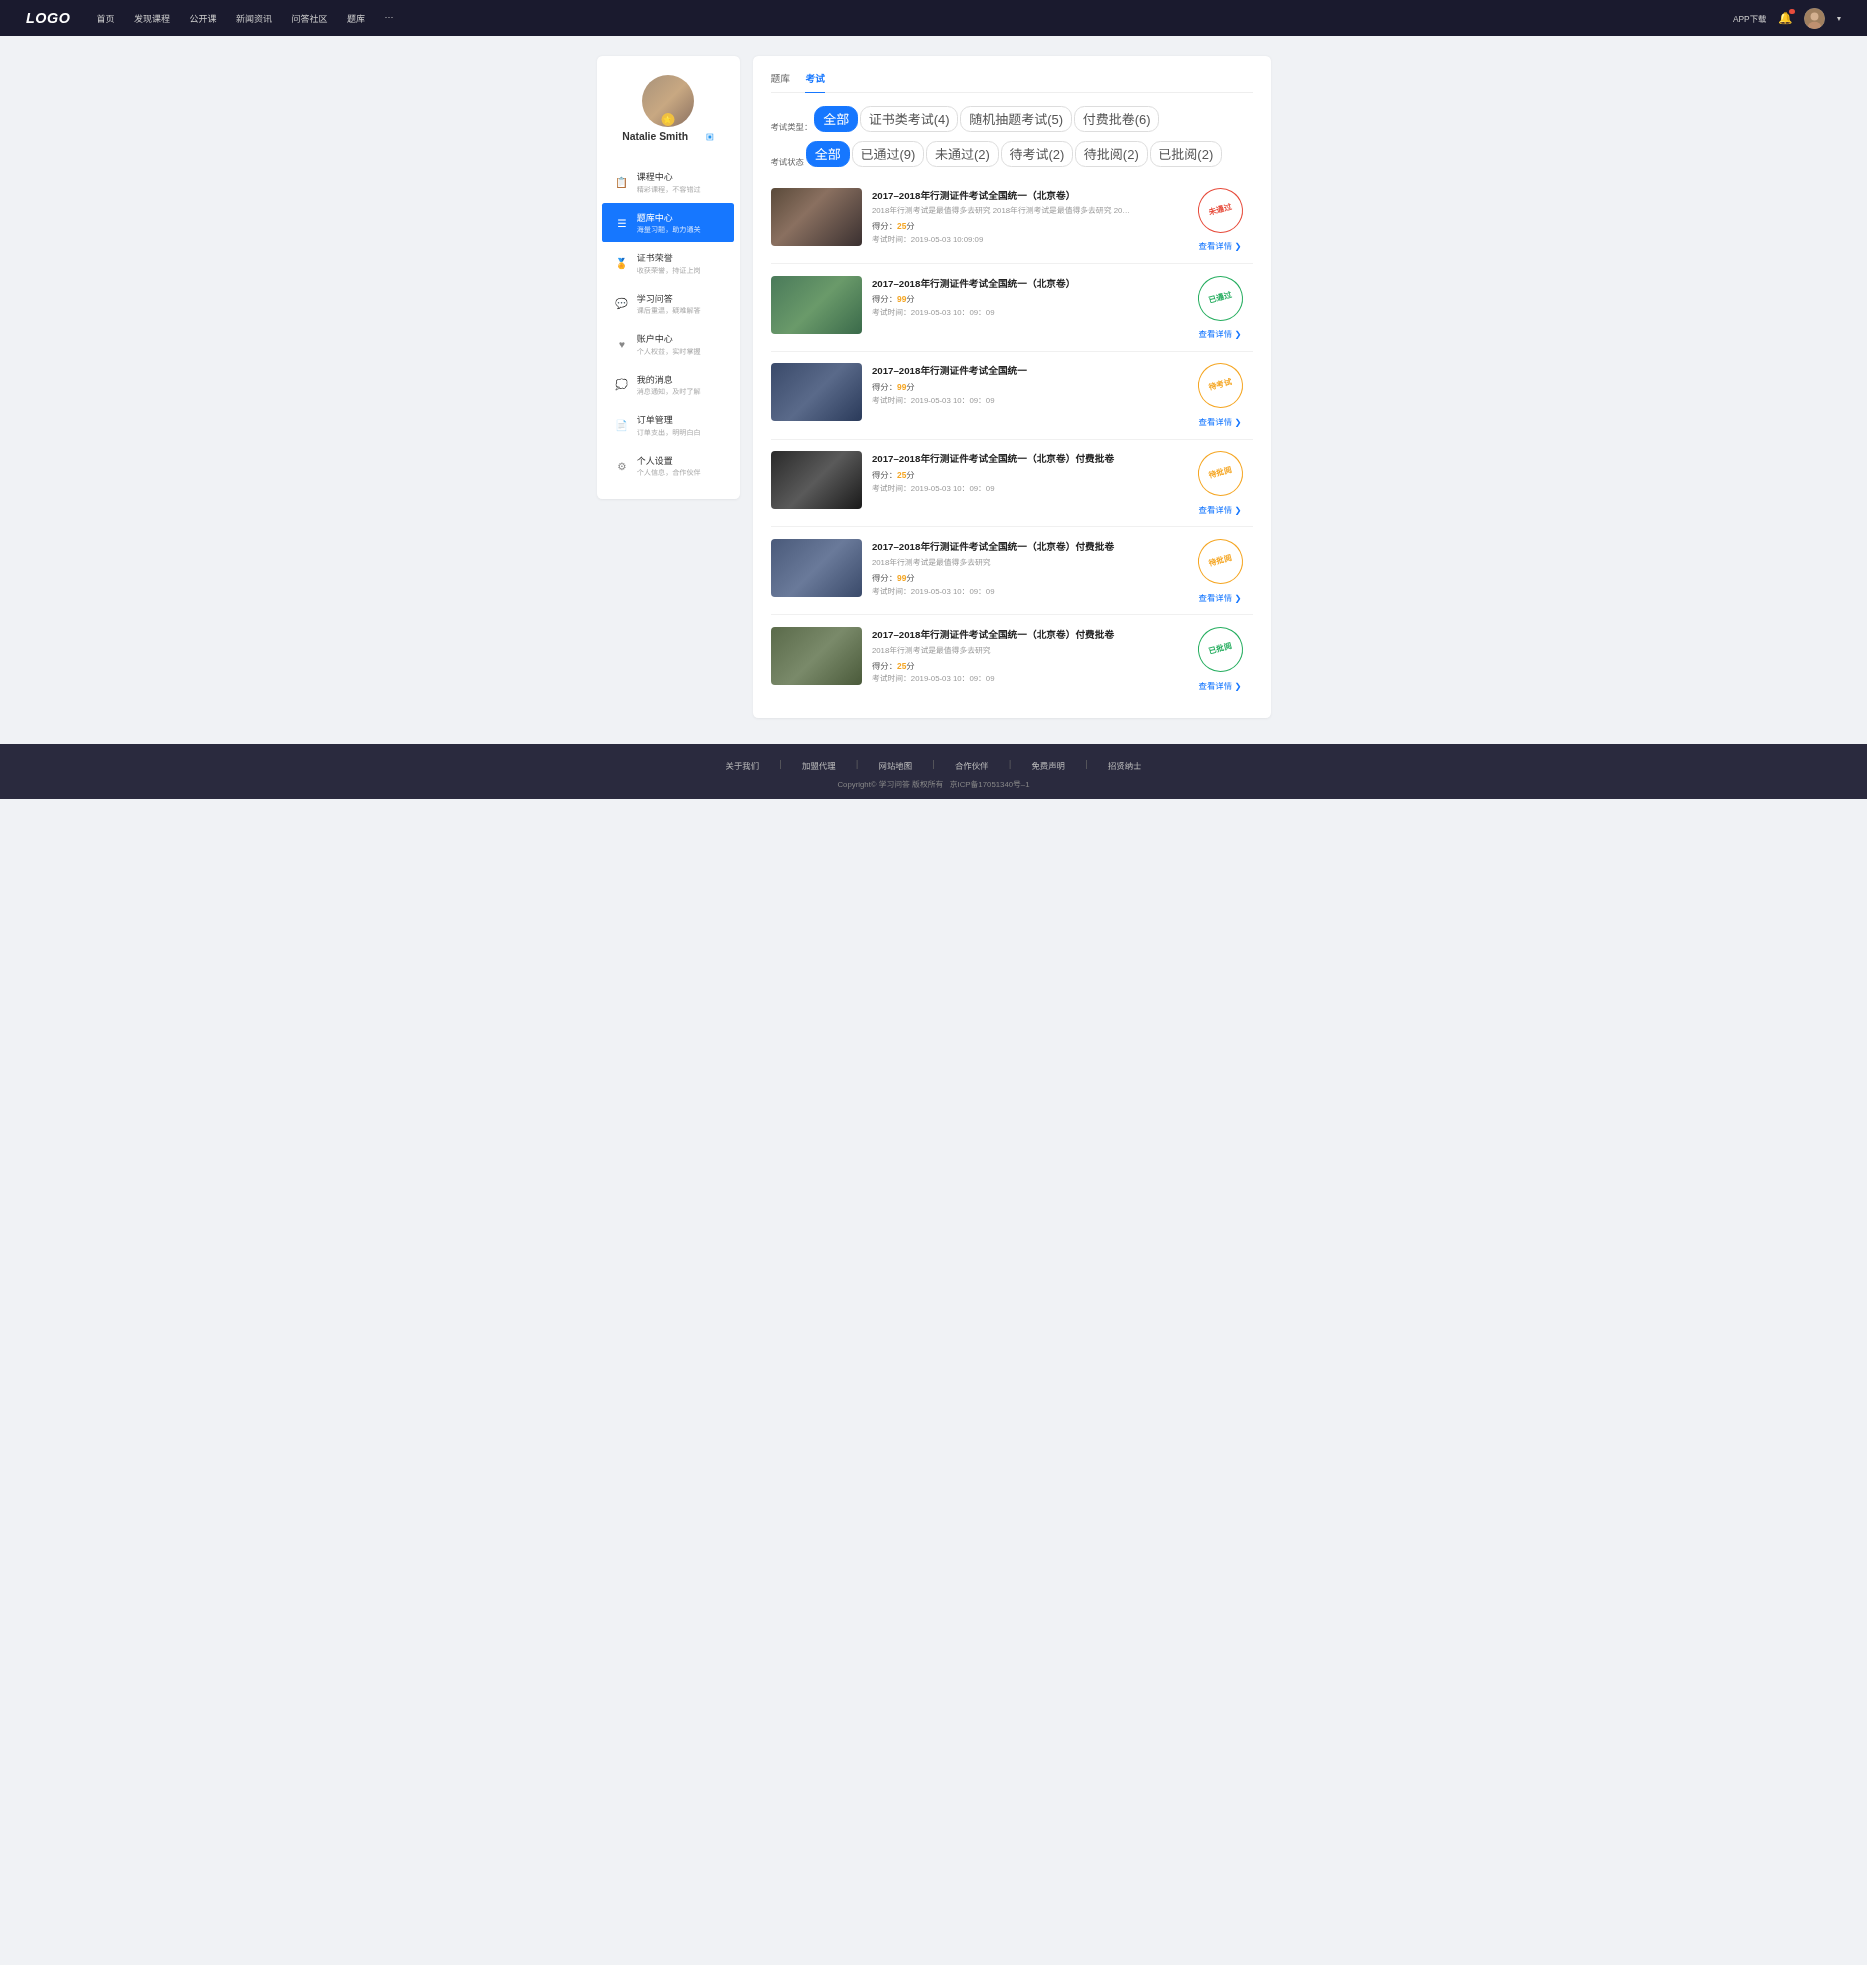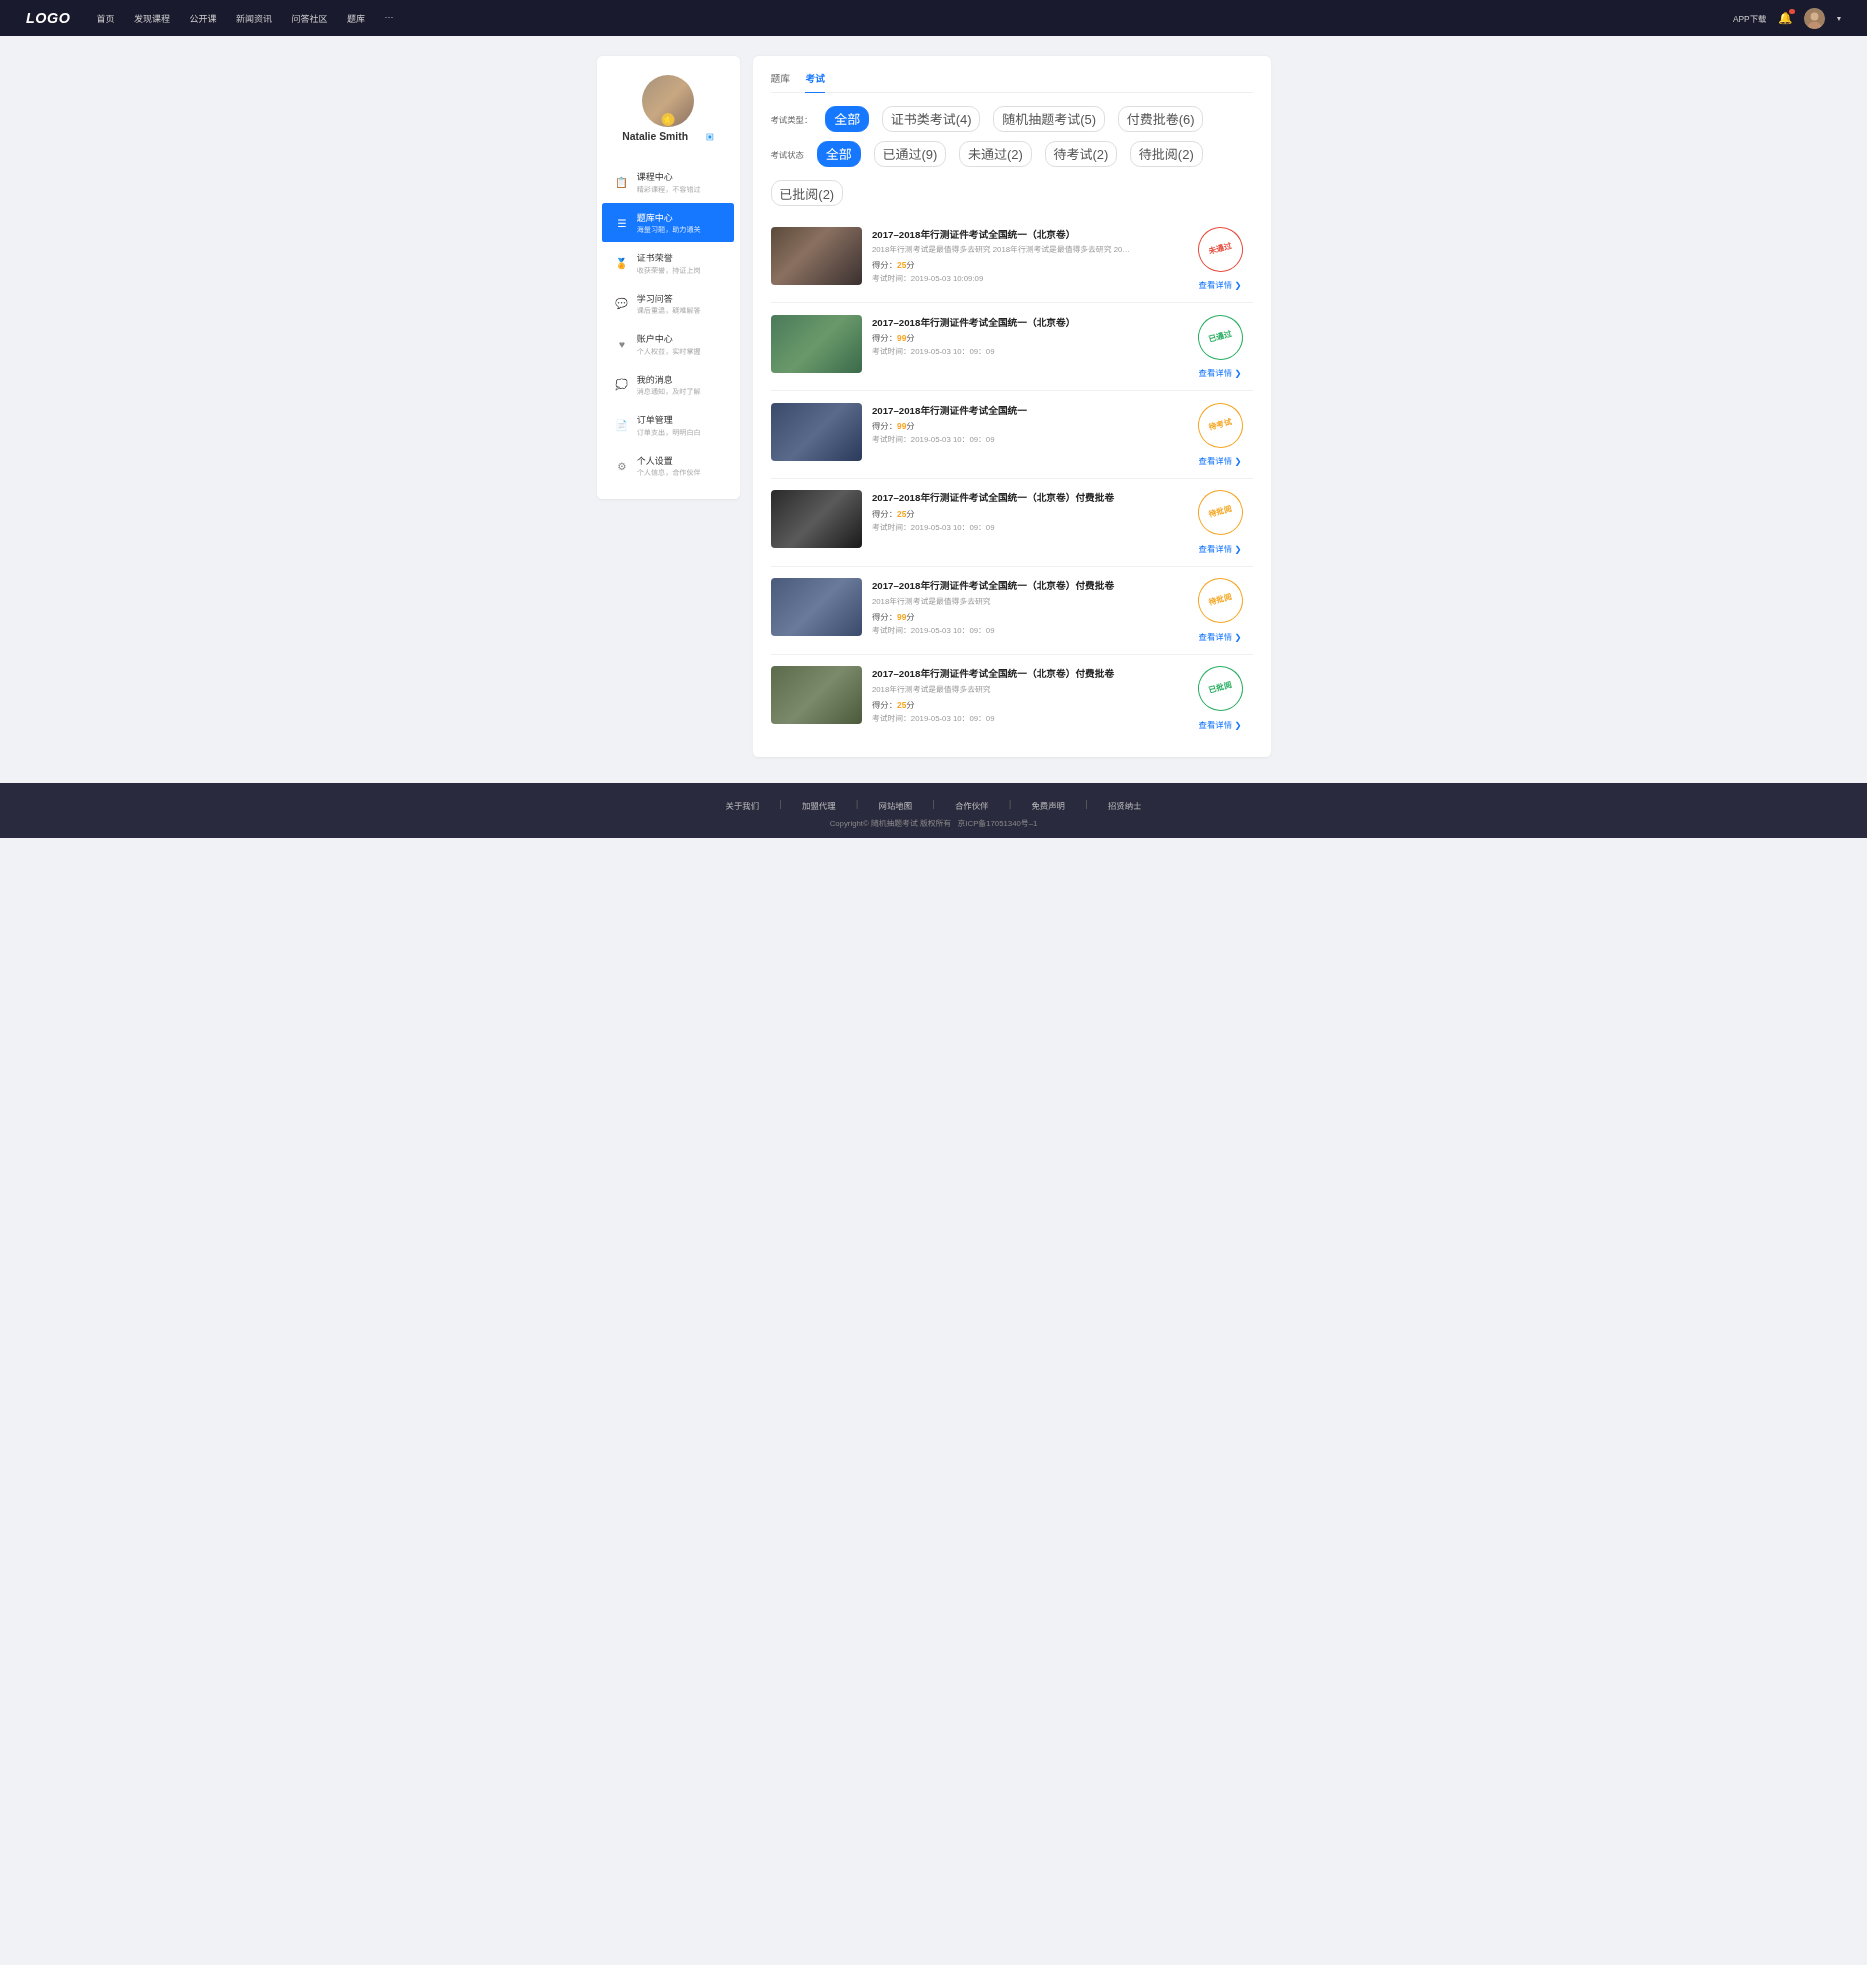--- a/index.html
+++ b/index.html
@@ -186,22 +186,22 @@
       content: '';
       position: absolute;
       bottom: -1.3px; left: 0; right: 0;
       height: 1.3px;
       background: #1677ff;
     }
 
     
     .filter-row {
       display: flex;
-      align-items: center;
-      gap: 13px;
+      align-items: flex-end;
+      gap: 2px;
       margin-bottom: 9px;
       flex-wrap: wrap;
     }
     .filter-label {
       font-size: 8.4px;
       color: #666;
       flex-shrink: 0;
     }
     .filter-btn {
       padding: 2.6px 7.8px;
@@ -559,17 +559,17 @@
       <span class="footer-divider">|</span>
       <span class="footer-link">网站地图</span>
       <span class="footer-divider">|</span>
       <span class="footer-link">合作伙伴</span>
       <span class="footer-divider">|</span>
       <span class="footer-link">免费声明</span>
       <span class="footer-divider">|</span>
       <span class="footer-link">招贤纳士</span>
     </div>
   <div class="footer-copyright">
-    <span>Copyright© 随机抽题考试  版权所有</span>&nbsp;&nbsp;
+    <span>Copyright© 学习问答  版权所有</span>&nbsp;&nbsp;
     <span>京ICP备17051340号–1</span>
   </div>
 </footer>
 
 
 </body></html>

